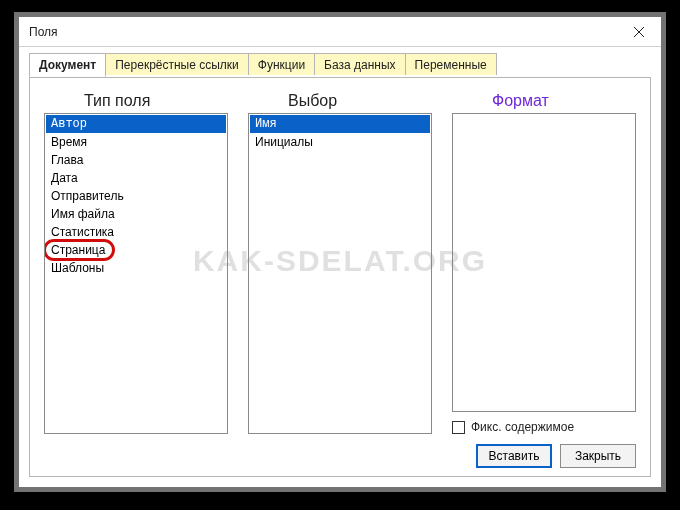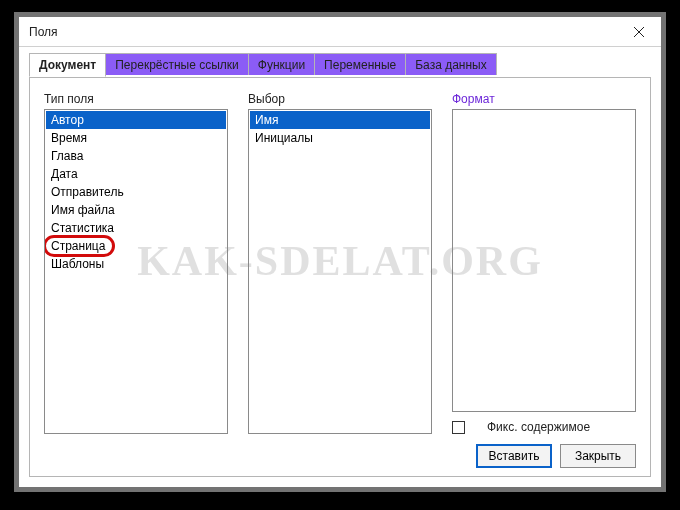--- a/index.html
+++ b/index.html
@@ -41,21 +41,21 @@
   }
   .tabs {
     display: flex;
     align-items: flex-start;
     height: 24px;
   }
   .tab {
     padding: 4px 9px 3px 9px;
     border: 1px solid #b5b5b5;
     border-bottom: none;
-    background: #8b5cf6;
+    background: #fef9c3;
     margin-right: -1px;
     color: #222;
     font-size: 12px;
     line-height: 14px;
     height: 22px;
   }
   .tab.active {
     background: #fff;
     font-weight: 600;
     height: 24px;
@@ -75,58 +75,59 @@
     flex: 1;
     display: flex;
     gap: 20px;
   }
   .col {
     flex: 1;
     display: flex; flex-direction: column;
   }
   .col-label {
     color: #222;
-    font-size: 12px;
+    font-size: 16px;
     margin-bottom: 3px;
+    margin-left: 40px;
   }
   .col.disabled .col-label { color: #6d28d9; }
   .listbox {
     flex: 1;
     border: 1px solid #8a8a8a;
     background: #fff;
     overflow: hidden;
     padding: 1px;
   }
   .listbox.disabled { background: #fff; }
   .list-item {
     padding: 1px 5px 1px 5px;
     color: #000;
     font-size: 12px;
     line-height: 16px;
     position: relative;
   }
   .list-item.selected {
     background: #0a62c9;
     color: #fff;
+    font-family: Liberation Mono, monospace;
   }
   .highlight-oval {
     position: absolute;
     border: 3px solid #d20b0b;
     border-radius: 14px;
     left: -3px; top: -2px;
     width: 72px; height: 22px;
     pointer-events: none;
     z-index: 5;
   }
   .below-format {
     margin-top: 8px;
     display: flex; align-items: center;
     font-size: 12px;
     color: #222;
-    gap: 16px;
   }
   .chk {
     width: 13px; height: 13px;
     border: 1px solid #333;
     margin-right: 6px;
     display: inline-block;
   }
   .button-row {
     margin-top: 10px;
     display: flex;
@@ -143,27 +144,27 @@
     color: #000;
     padding: 0 10px;
   }
   .btn.default {
     border: 2px solid #0a62c9;
   }
   .watermark {
     position: absolute;
     left: 50%; top: 46%;
     transform: translate(-50%, -50%);
-    font-size: 42px;
+    font-size: 30px;
     font-weight: 700;
     color: rgba(130,130,130,0.25);
     letter-spacing: 2px;
     white-space: nowrap;
     pointer-events: none;
-    font-family: Liberation Serif, serif;
+    font-family: Liberation Sans, sans-serif;
   }
 </style>
 </head>
 <body>
 
 <div class="outer">
   <div class="window">
 
     <div class="titlebar">
       <div class="title">Поля</div>
@@ -174,22 +175,22 @@
         </svg>
       </div>
     </div>
 
     <div class="content">
 
       <div class="tabs">
         <div class="tab active">Документ</div>
         <div class="tab">Перекрёстные ссылки</div>
         <div class="tab">Функции</div>
+        <div class="tab">База данных</div>
         <div class="tab">Переменные</div>
-        <div class="tab">База данных</div>
       </div>
 
       <div class="tab-panel">
 
         <div class="watermark">KAK-SDELAT.ORG</div>
 
         <div class="cols">
 
           <div class="col">
             <div class="col-label">Тип поля</div>

